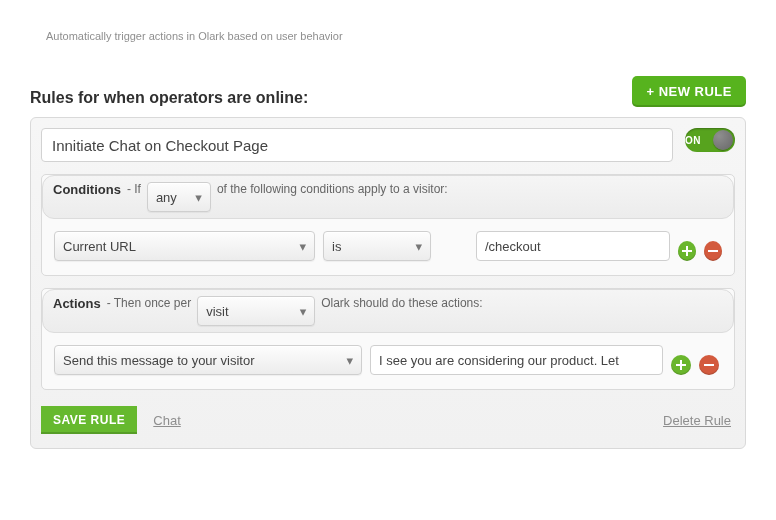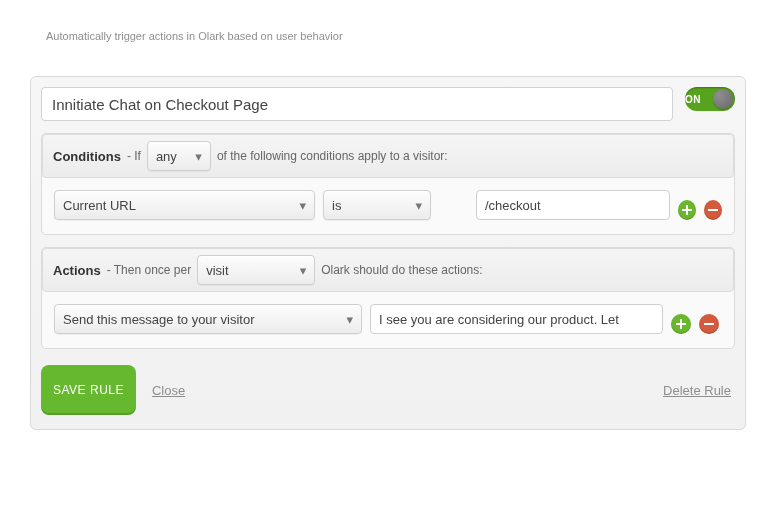--- a/index.html
+++ b/index.html
@@ -9,41 +9,45 @@
 .rules-header{display:flex;align-items:flex-end;justify-content:space-between;margin-bottom:10px}
 .rules-title{font-weight:bold;font-size:16px;color:#303030}
 .btn-newrule{background:#57b31e;color:#fff;font-weight:800;font-size:13px;letter-spacing:.5px;border:none;border-radius:5px;padding:8px 14px;cursor:pointer;box-shadow:inset 0 -2px 0 rgba(0,0,0,.15)}
 .rule-card{border:1px solid #d9d9d9;border-radius:6px;background:linear-gradient(#f6f6f6,#f1f1f1);padding:10px}
 .rule-head{display:flex;align-items:flex-start;gap:12px;margin-bottom:12px}
 .rule-name{flex:1;height:32px;border:1px solid #d2d2d2;border-radius:4px;padding:0 10px;font-size:15px;color:#444;background:#fff}
 .toggle{width:50px;height:24px;border-radius:12px;background:#57a31e;position:relative;box-shadow:inset 0 1px 2px rgba(0,0,0,.3);display:flex;align-items:center}
 .toggle .lbl{color:#fff;font-size:10px;font-weight:700;letter-spacing:.5px}
 .toggle .knob{position:absolute;right:2px;top:2px;width:20px;height:20px;border-radius:50%;background:radial-gradient(circle at 30% 30%,#8f8f8f,#676767);box-shadow:0 1px 1px rgba(0,0,0,.3)}
 .subpanel{border:1px solid #dadada;border-radius:5px;background:#fafafa;padding:10px 12px 14px 12px;margin-bottom:12px}
-.subpanel-hdr{background:linear-gradient(#f5f5f5,#ececec);border:1px solid #dcdcdc;border-radius:4px;padding:6px 10px;margin:-10px -12px 12px -12px;display:flex;align-items:center;gap:6px;color:#666;font-size:12px}
+.subpanel-hdr{background:linear-gradient(#f5f5f5,#ececec);border:1px solid #dcdcdc;border-radius:12px;padding:6px 10px;margin:-10px -12px 12px -12px;display:flex;align-items:flex-start;gap:6px;color:#666;font-size:12px}
 .subpanel-hdr strong{color:#333;font-size:13px}
 .faux-select{display:inline-flex;align-items:center;justify-content:space-between;height:28px;border:1px solid #cfcfcf;border-radius:4px;background:linear-gradient(#fdfdfd,#ececec);padding:0 8px;font-size:13px;color:#444;cursor:pointer;box-shadow:inset 0 1px 0 #fff,0 1px 1px rgba(0,0,0,.05)}
 .faux-select .caret{margin-left:8px;color:#777}
 .row{display:flex;align-items:flex-end;gap:8px}
 .text-input{height:28px;border:1px solid #cfcfcf;border-radius:4px;background:#fff;padding:0 8px;font-size:13px;color:#444}
 .circle-btn{width:20px;height:20px;border-radius:50%;display:inline-flex;align-items:center;justify-content:center;color:#fff;cursor:pointer;box-shadow:inset 0 -1px 1px rgba(0,0,0,.2)}
 .circle-add{background:#6ab62c}
 .circle-remove{background:#d35a3d}
 .circle-btn svg{width:10px;height:10px}
 .rule-footer{display:flex;align-items:center;gap:16px;padding:4px 4px 4px 0}
-.btn-save{background:#66b92e;color:#fff;font-weight:400;font-size:12px;letter-spacing:.5px;border:none;border-radius:8px;padding:18px 12px;cursor:pointer;box-shadow:inset 0 -2px 0 rgba(0,0,0,.15);text-transform:uppercase}
+.btn-save{background:#66b92e;color:#fff;font-weight:700;font-size:12px;letter-spacing:.5px;border:none;border-radius:0;padding:7px 12px;cursor:pointer;box-shadow:inset 0 -2px 0 rgba(0,0,0,.15);text-transform:uppercase}
 .linkish{color:#8e8e8e;font-size:13px;text-decoration:underline;cursor:pointer}
 .spacer{flex:1}
 </style>
 </head>
 <body>
 <div class="page">
 
 <p class="subtitle">Automatically trigger actions in Olark based on user behavior</p>
 
+<div class="rules-header">
+  <div class="rules-title">Rules for when operators are online:</div>
+  <button class="btn-newrule">+ NEW RULE</button>
+</div>
 
 <div class="rule-card">
 
   <div class="rule-head">
     <input class="rule-name" value="Innitiate Chat on Checkout Page" style="">
     <div class="toggle">
       <span class="lbl">ON</span>
       <span class="knob"></span>
     </div>
   </div>
@@ -105,20 +109,20 @@
       <span class="circle-btn circle-remove">
         <svg viewBox="0 0 10 10">
               <rect x="0" y="4" width="10" height="2" fill="#fff"></rect>
             </svg>
       </span>
     </div>
   </div>
 
   <div class="rule-footer">
     <button class="btn-save">SAVE RULE</button>
-    <span class="linkish">Close</span>
+    <span class="linkish">Chat</span>
     <span class="spacer"></span>
     <span class="linkish">Delete Rule</span>
   </div>
 
 </div>
 
 </div>
 
 </body></html>

